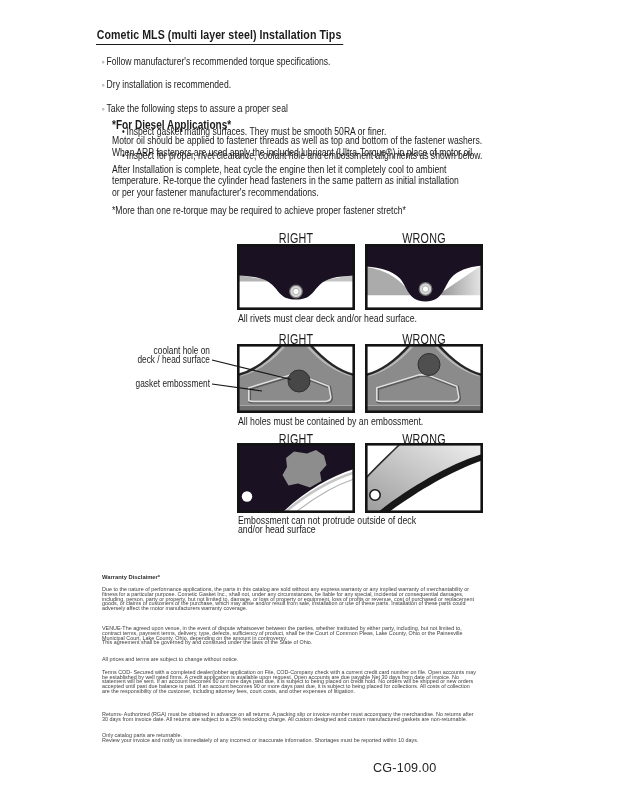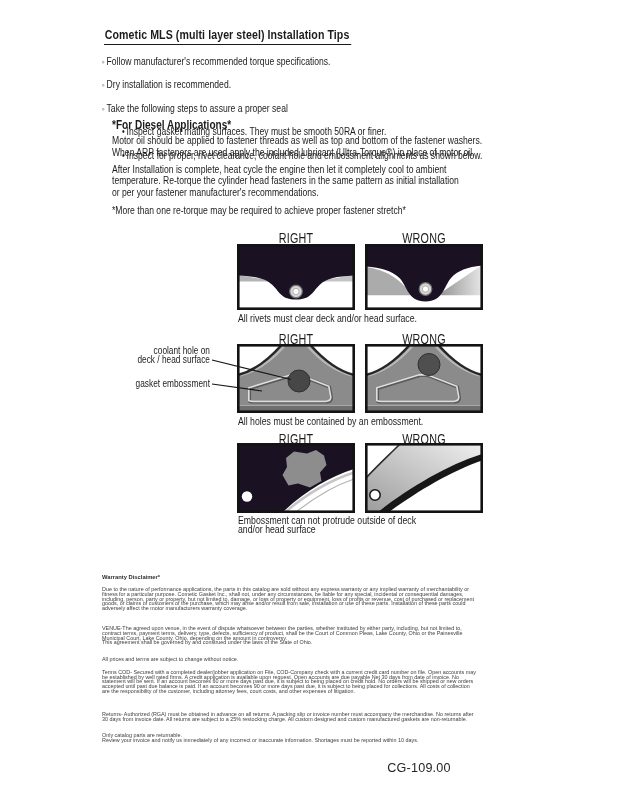--- a/index.html
+++ b/index.html
@@ -16,29 +16,29 @@
   .brow{display:flex;align-items:baseline;}
   .bm{font-size:9.5px;margin-right:2.5px;}
   .bm2{font-size:10px;margin-right:2.5px;}
   .sub{margin-left:25.5px;}
   .dg-header{font-size:13.8px;letter-spacing:0.3px;width:118px;text-align:center;}
   .caption{font-size:11.2px;line-height:12px;}
   .caption2{font-size:11.2px;line-height:8.8px;}
   .dg-label{font-size:10.4px;line-height:9.2px;width:94px;text-align:right;}
   .warr{font-size:5.4px;line-height:4.72px;white-space:pre-line;color:#3e3e3e;width:430px;}
   .warrh{font-size:5.8px;line-height:6px;font-weight:bold;color:#2e2e2e;}
-  .pagenum{font-size:12.6px;color:#242424;letter-spacing:0.2px;width:92px;text-align:center;}
+  .pagenum{font-size:12.6px;color:#242424;letter-spacing:0.2px;width:92px;text-align:left;}
   svg{display:block;}
 </style>
 </head>
 <body>
 
 <div class="page">
 
-  <div class="abs" style="left:104px;top:25px;">
+  <div class="abs" style="left:96px;top:25px;">
     <span class="title cond">Cometic MLS (multi layer steel) Installation Tips</span>
   </div>
 
   <div class="abs cond body-txt" style="left:101.5px;top:44px;">
     <div class="brow">
       <span class="bm">◦</span>
       <span>Follow manufacturer's recommended torque specifications.</span>
     </div>
     <div class="brow">
       <span class="bm">◦</span>

